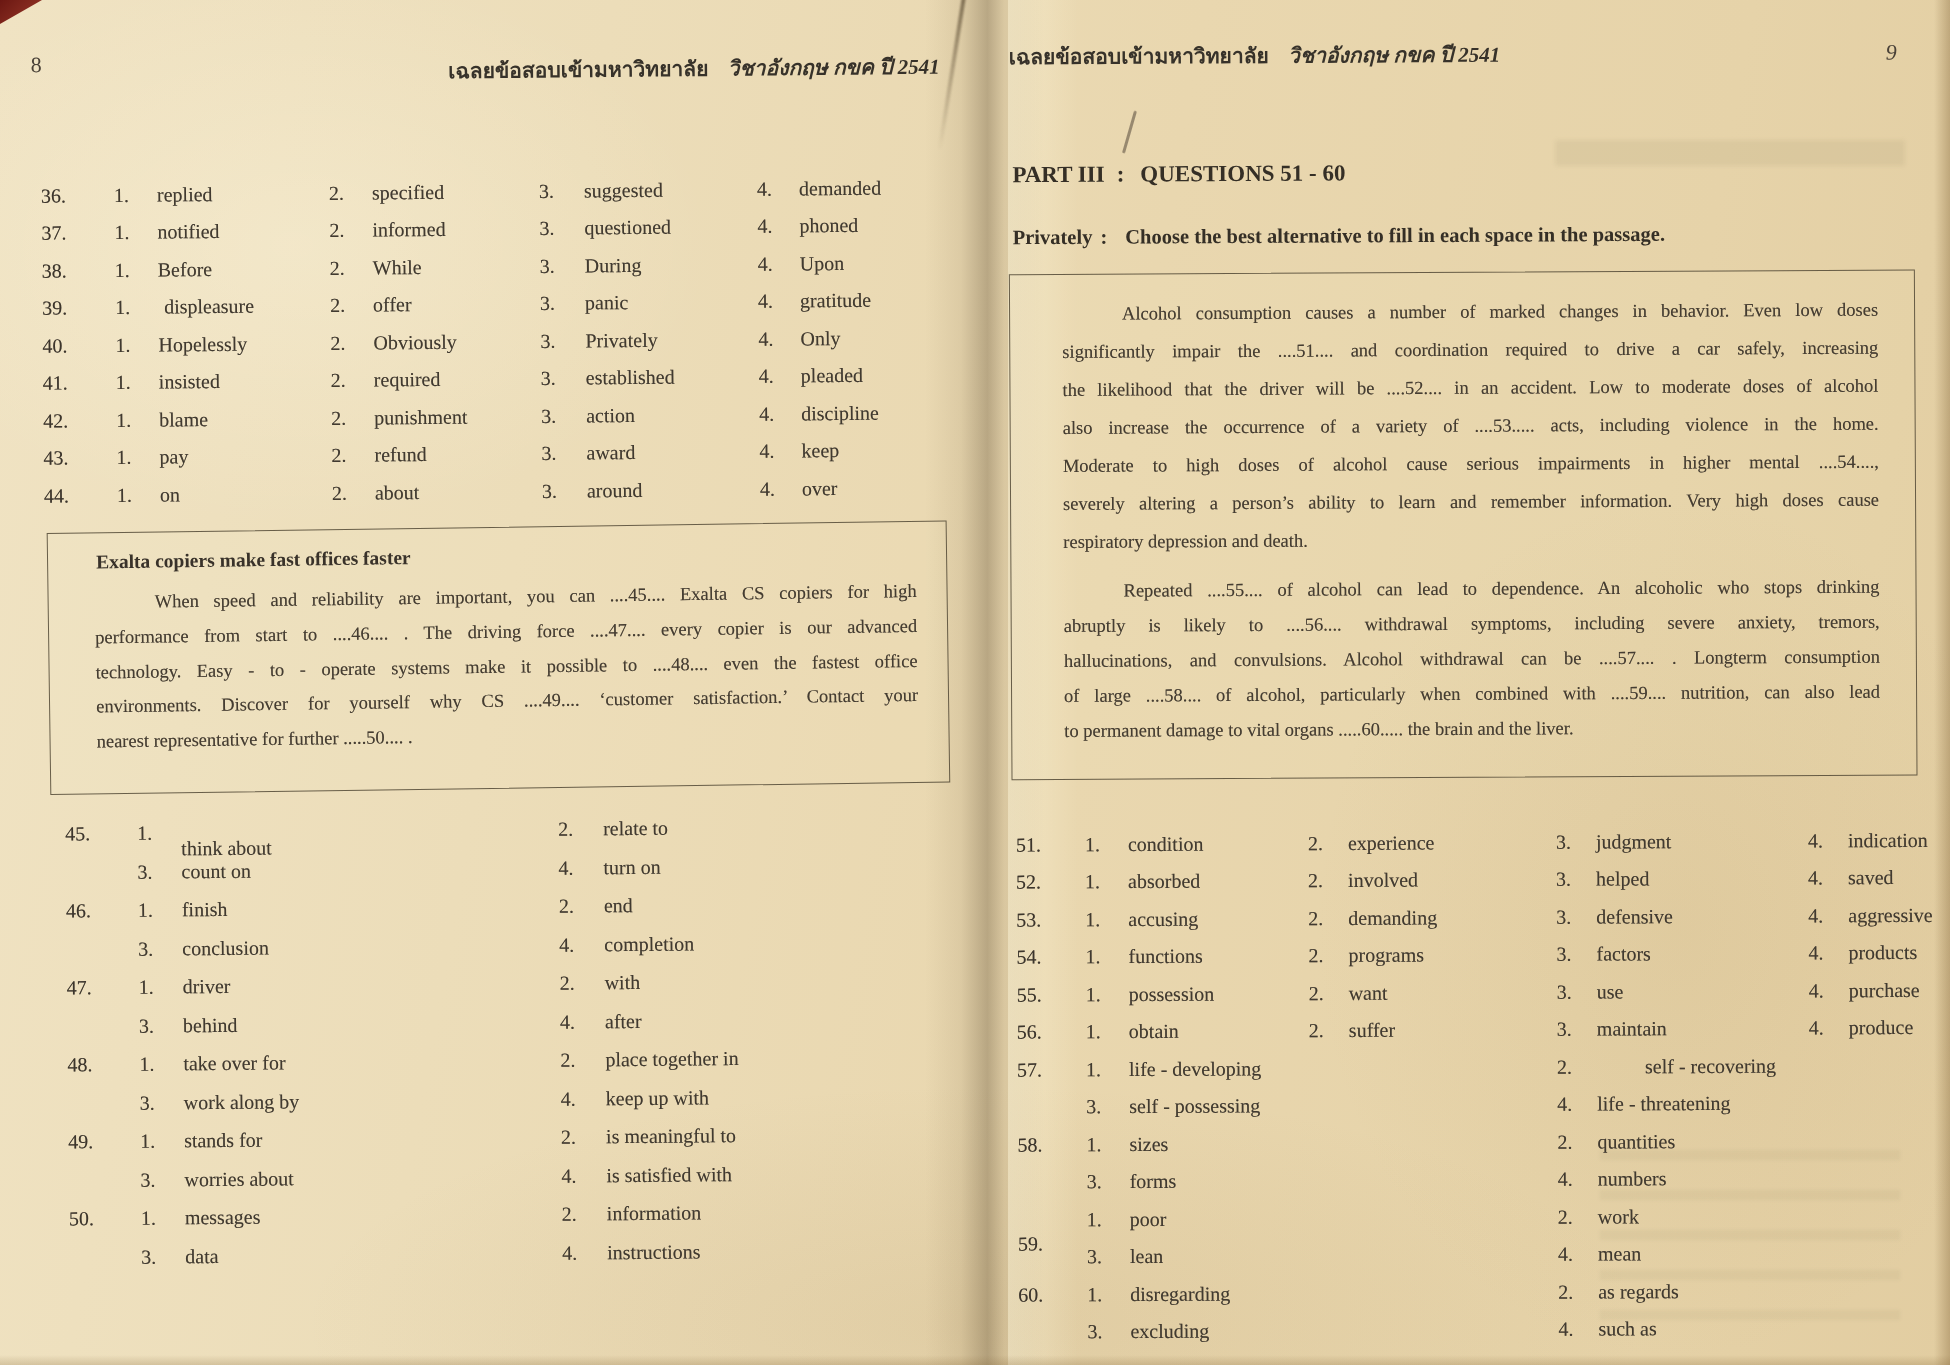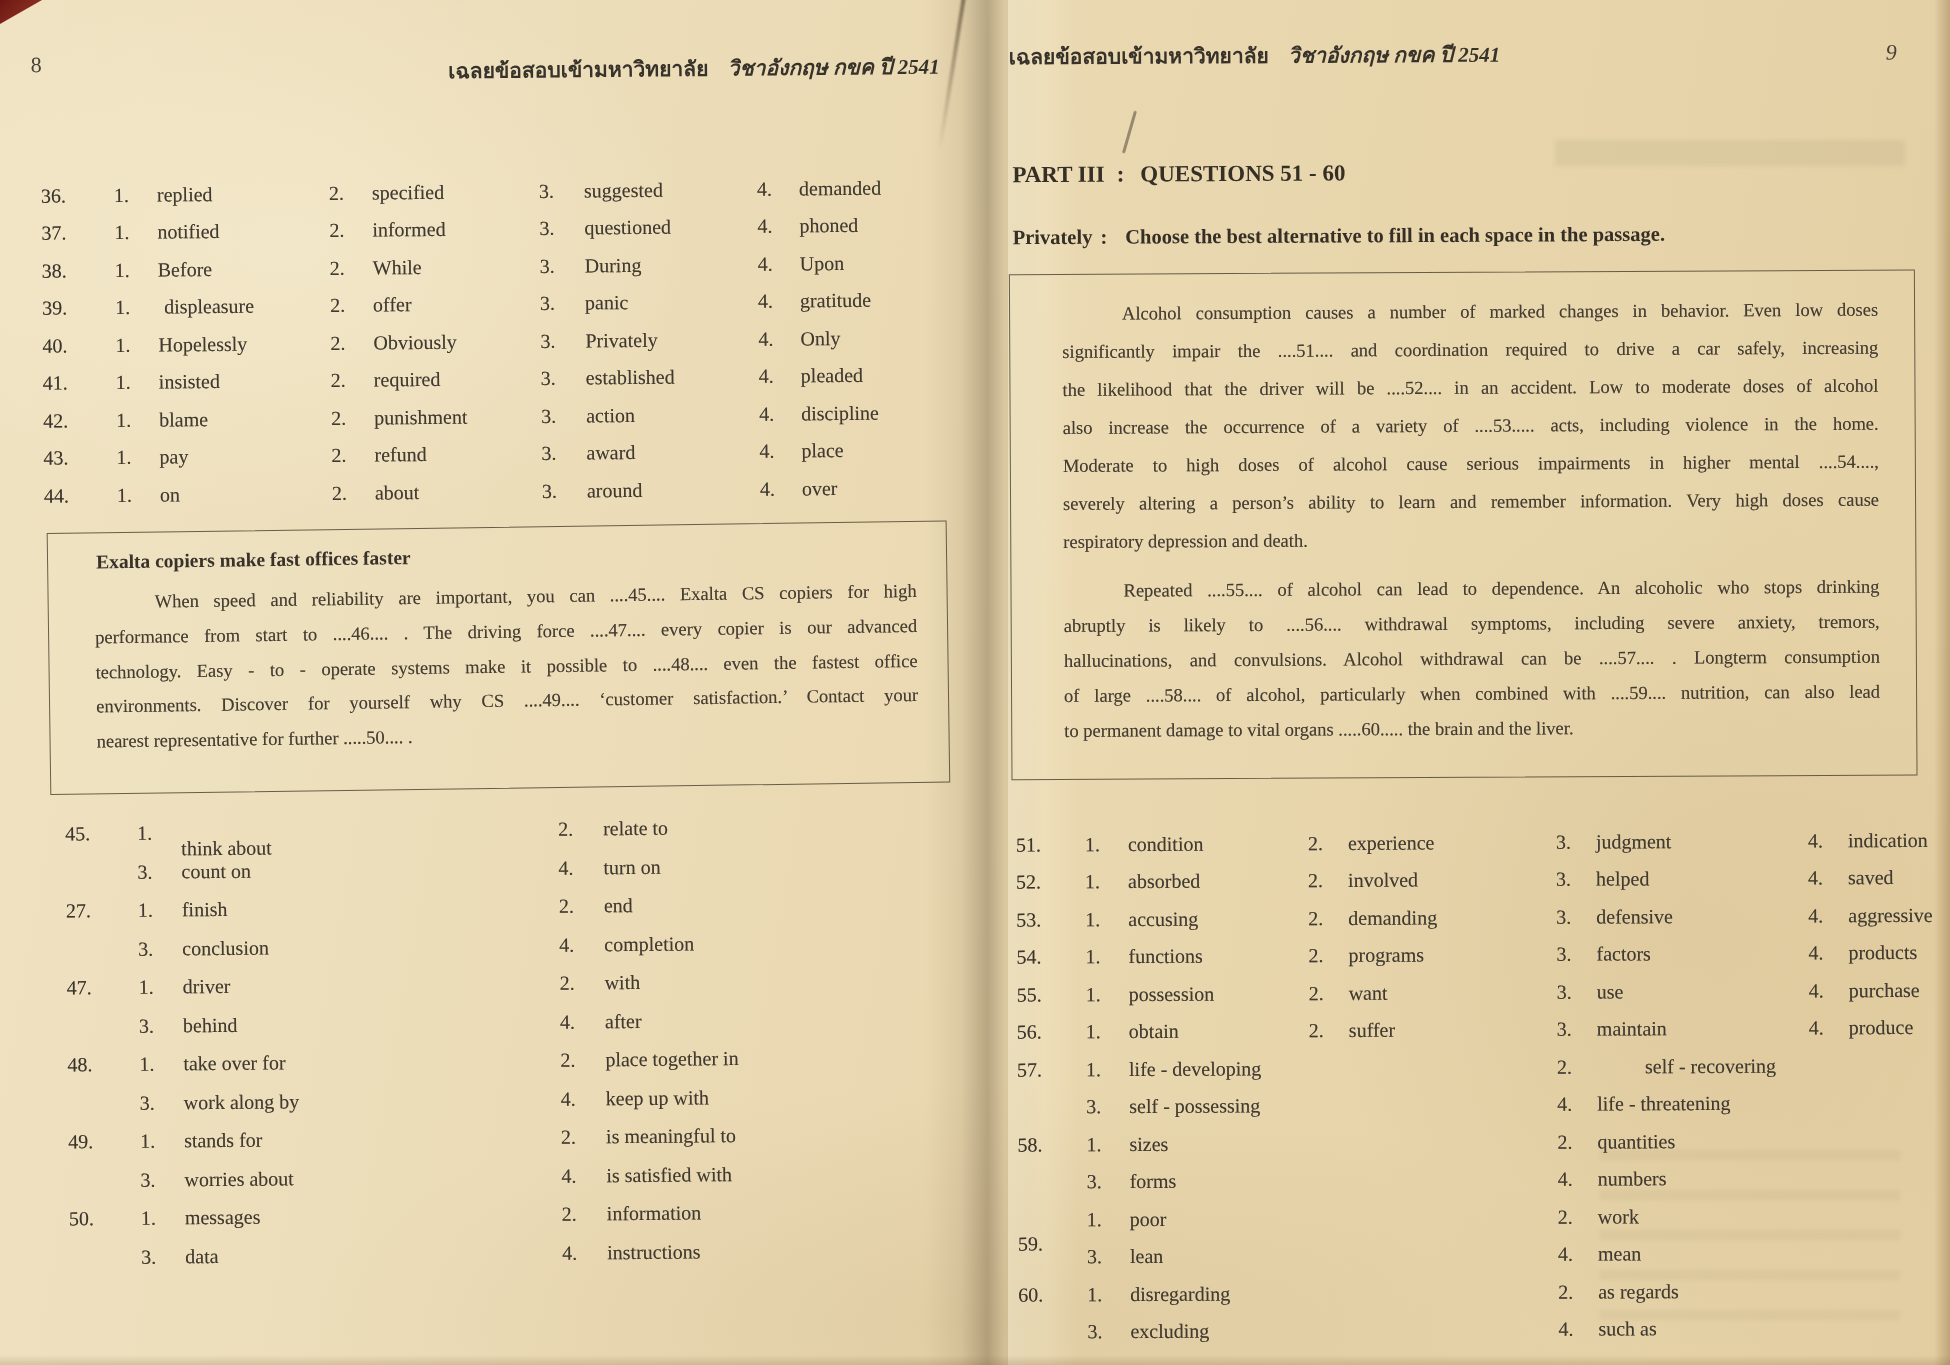--- a/index.html
+++ b/index.html
@@ -182,21 +182,21 @@
       </div>
       <div class="qrow">
         <span class="qn" style="left: 42px;">43.</span>
         <span class="on" style="left: 115px;">1.</span>
         <span class="ot" style="left: 158px;">pay</span>
         <span class="on" style="left: 330px;">2.</span>
         <span class="ot" style="left: 373px;">refund</span>
         <span class="on" style="left: 540px;">3.</span>
         <span class="ot" style="left: 585px;">award</span>
         <span class="on" style="left: 758px;">4.</span>
-        <span class="ot" style="left: 800px;">place</span>
+        <span class="ot" style="left: 800px;">keep</span>
       </div>
       <div class="qrow">
         <span class="qn" style="left: 42px;">44.</span>
         <span class="on" style="left: 115px;">1.</span>
         <span class="ot" style="left: 158px;">on</span>
         <span class="on" style="left: 330px;">2.</span>
         <span class="ot" style="left: 373px;">about</span>
         <span class="on" style="left: 540px;">3.</span>
         <span class="ot" style="left: 585px;">around</span>
         <span class="on" style="left: 758px;">4.</span>
@@ -225,21 +225,21 @@
         <span class="on" style="left: 553px;">2.</span>
         <span class="ot" style="left: 598px;">relate to</span>
       </div>
       <div class="qrow">
         <span class="on" style="left: 132px;">3.</span>
         <span class="ot" style="left: 176px;">count on</span>
         <span class="on" style="left: 553px;">4.</span>
         <span class="ot" style="left: 598px;">turn on</span>
       </div>
       <div class="qrow">
-        <span class="qn" style="left: 60px;">27.</span>
+        <span class="qn" style="left: 60px;">46.</span>
         <span class="on" style="left: 132px;">1.</span>
         <span class="ot" style="left: 176px;">finish</span>
         <span class="on" style="left: 553px;">2.</span>
         <span class="ot" style="left: 598px;">end</span>
       </div>
       <div class="qrow">
         <span class="on" style="left: 132px;">3.</span>
         <span class="ot" style="left: 176px;">conclusion</span>
         <span class="on" style="left: 553px;">4.</span>
         <span class="ot" style="left: 598px;">completion</span>

